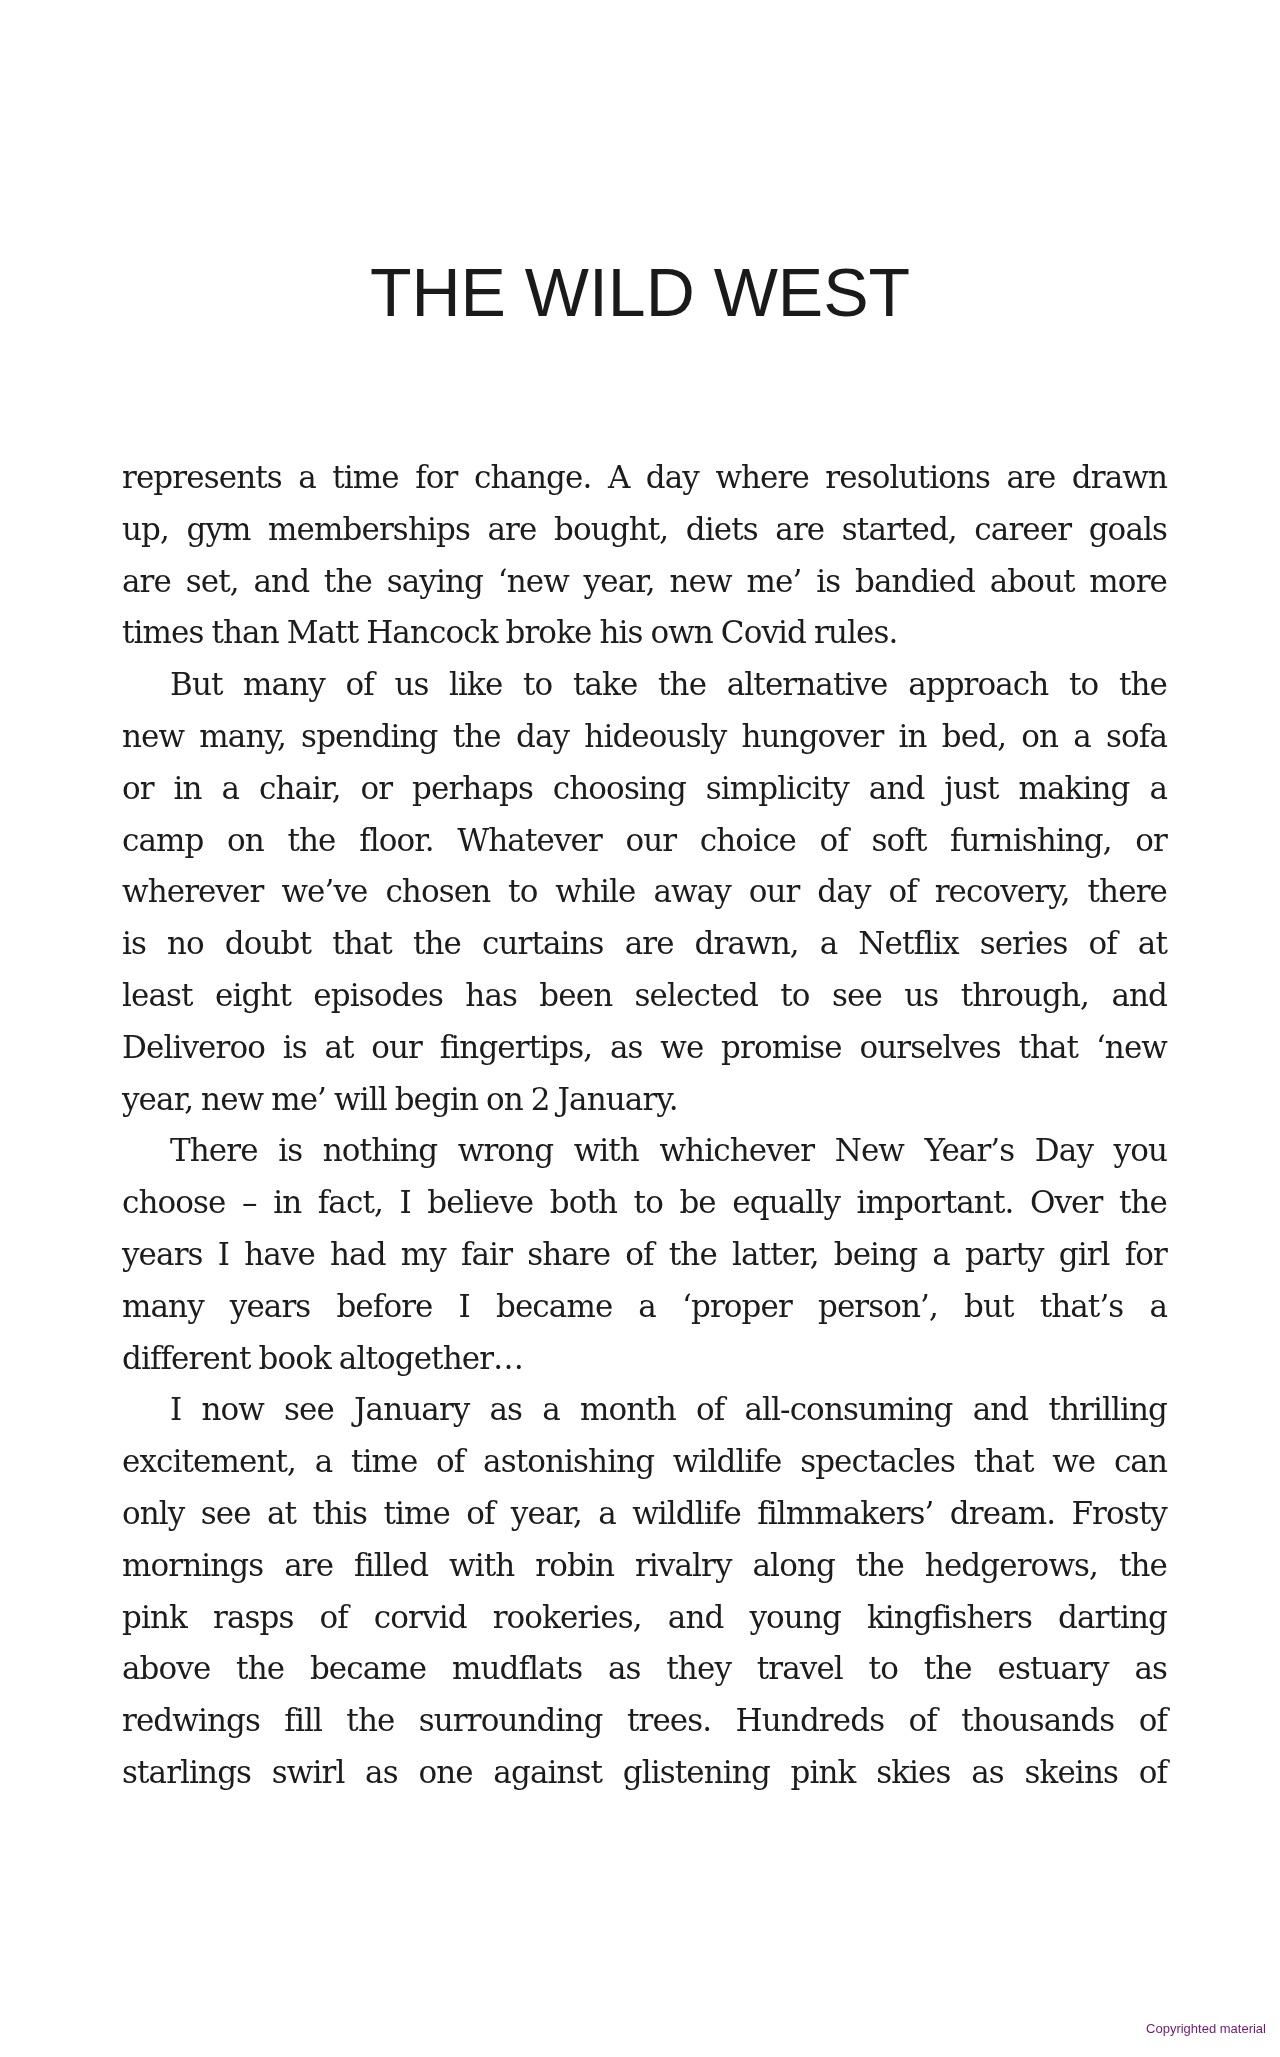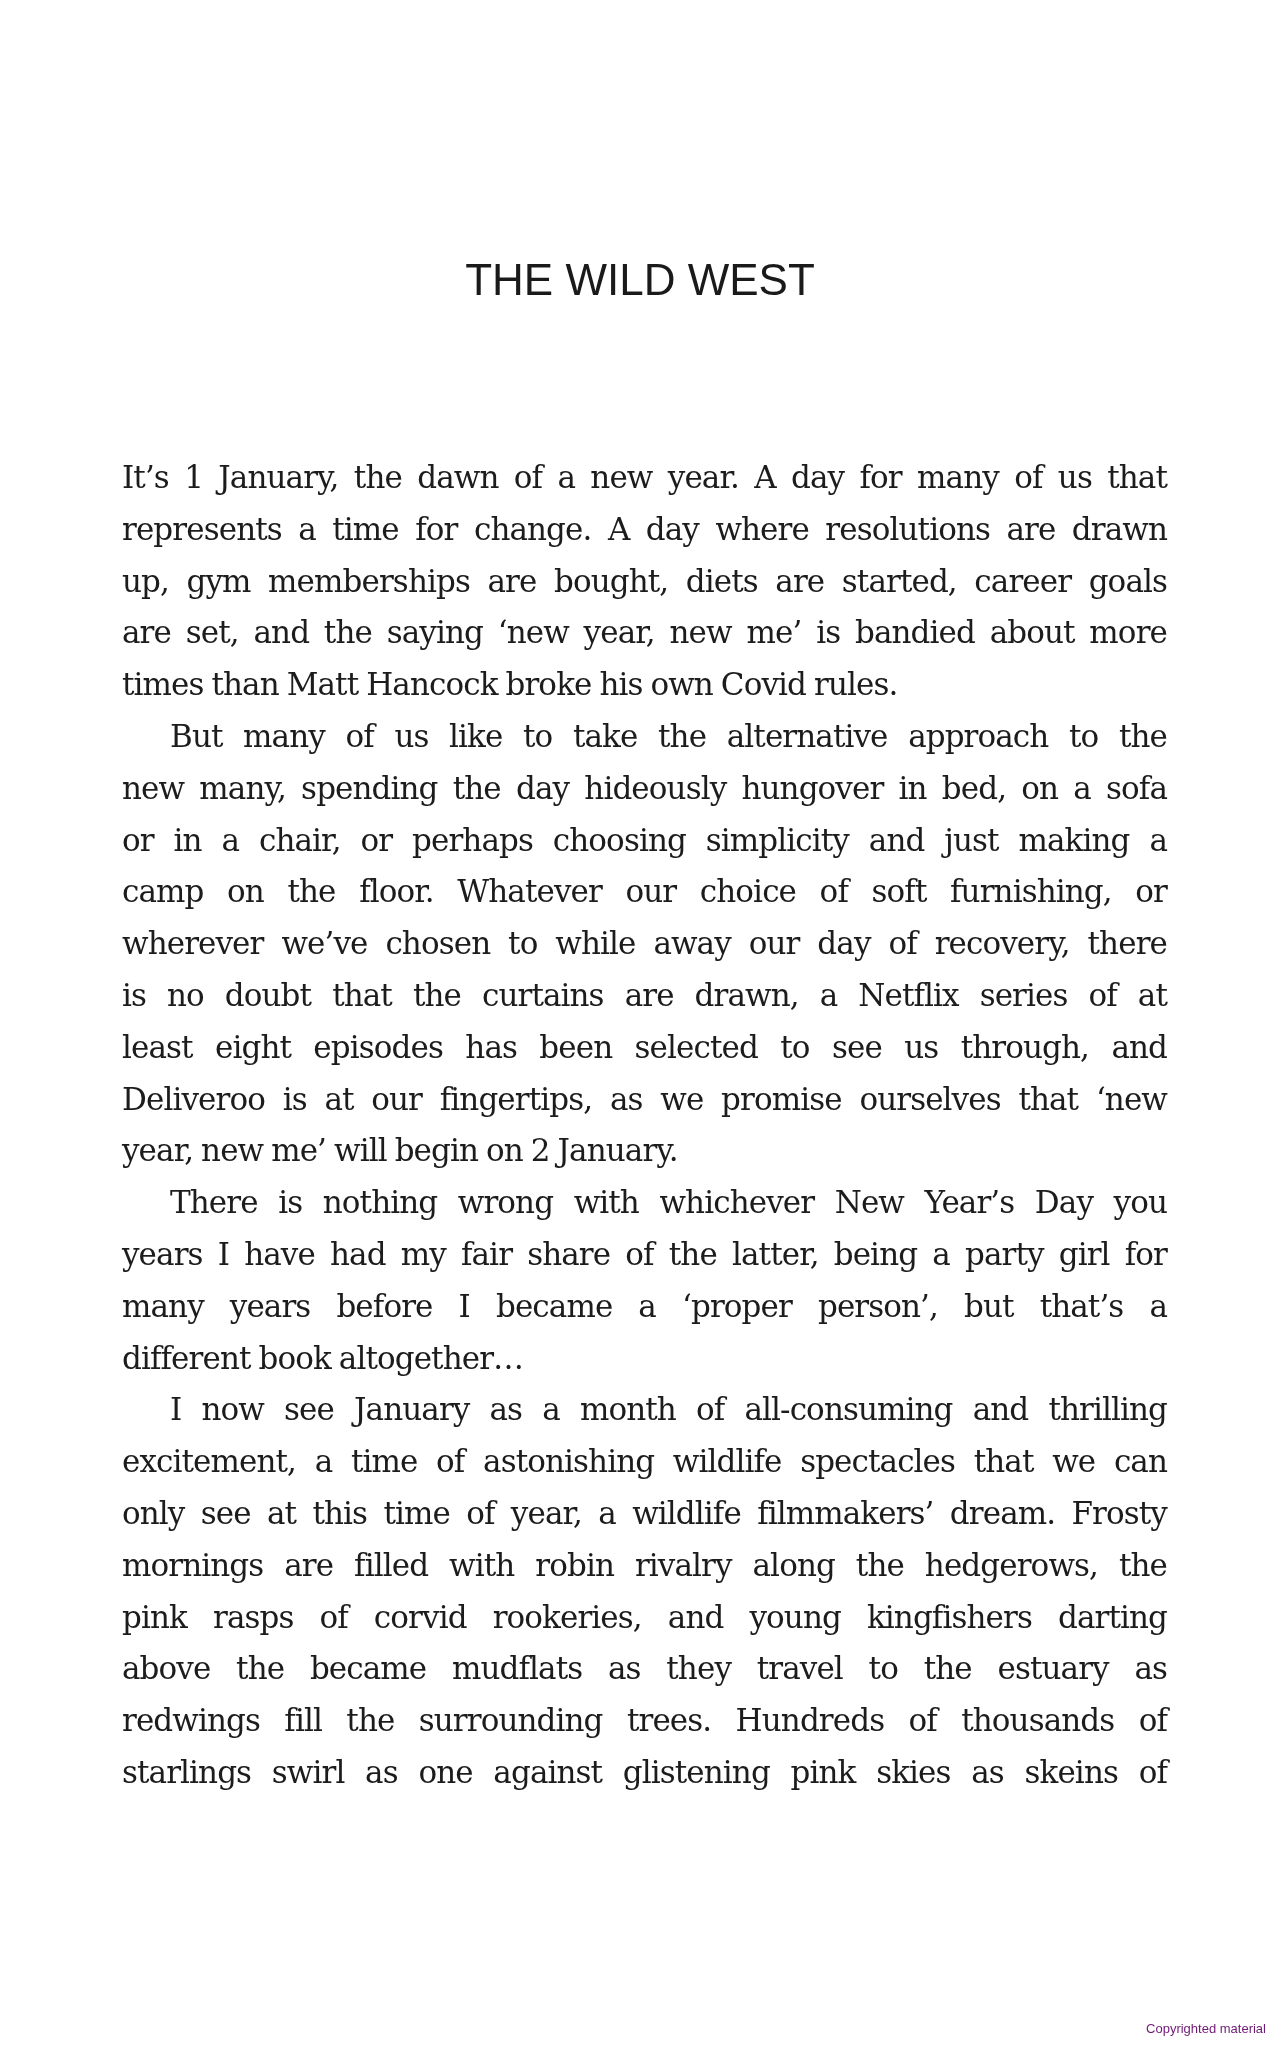--- a/index.html
+++ b/index.html
@@ -14,21 +14,21 @@
       overflow: hidden;
       color: #1c1c1c;
     }
     .page-title {
       position: absolute;
       left: 0;
       top: 258px;
       width: 1280px;
       text-align: center;
       font-family: "Liberation Sans", sans-serif;
-      font-size: 44px;
+      font-size: 68px;
       font-weight: normal;
       letter-spacing: 0px;
       line-height: 1;
       color: #1a1a1a;
       margin: 0;
     }
     .body-text {
       position: absolute;
       left: 122px;
       top: 452px;
@@ -63,39 +63,39 @@
       color: #701a75;
     }
   </style>
 </head>
 <body>
 
 <h1 class="page-title">THE WILD WEST</h1>
 
 <div class="body-text">
   <div>
-    <span class="line">It’s 1 January, the dawn of a new year. A day for many of us that</span>
     <span class="line">represents a time for change. A day where resolutions are drawn</span>
     <span class="line">up, gym memberships are bought, diets are started, career goals</span>
     <span class="line">are set, and the saying ‘new year, new me’ is bandied about more</span>
     <span class="line last">times than Matt Hancock broke his own Covid rules.</span>
   </div>
   <div>
     <span class="line indent">But many of us like to take the alternative approach to the</span>
     <span class="line">new many, spending the day hideously hungover in bed, on a sofa</span>
     <span class="line">or in a chair, or perhaps choosing simplicity and just making a</span>
     <span class="line">camp on the floor. Whatever our choice of soft furnishing, or</span>
     <span class="line">wherever we’ve chosen to while away our day of recovery, there</span>
     <span class="line">is no doubt that the curtains are drawn, a Netflix series of at</span>
     <span class="line">least eight episodes has been selected to see us through, and</span>
     <span class="line">Deliveroo is at our fingertips, as we promise ourselves that ‘new</span>
     <span class="line last">year, new me’ will begin on 2 January.</span>
   </div>
   <div>
     <span class="line indent">There is nothing wrong with whichever New Year’s Day you</span>
+    <span class="line">choose – in fact, I believe both to be equally important. Over the</span>
     <span class="line">years I have had my fair share of the latter, being a party girl for</span>
     <span class="line">many years before I became a ‘proper person’, but that’s a</span>
     <span class="line last">different book altogether…</span>
   </div>
   <div>
     <span class="line indent">I now see January as a month of all-consuming and thrilling</span>
     <span class="line">excitement, a time of astonishing wildlife spectacles that we can</span>
     <span class="line">only see at this time of year, a wildlife filmmakers’ dream. Frosty</span>
     <span class="line">mornings are filled with robin rivalry along the hedgerows, the</span>
     <span class="line">pink rasps of corvid rookeries, and young kingfishers darting</span>

